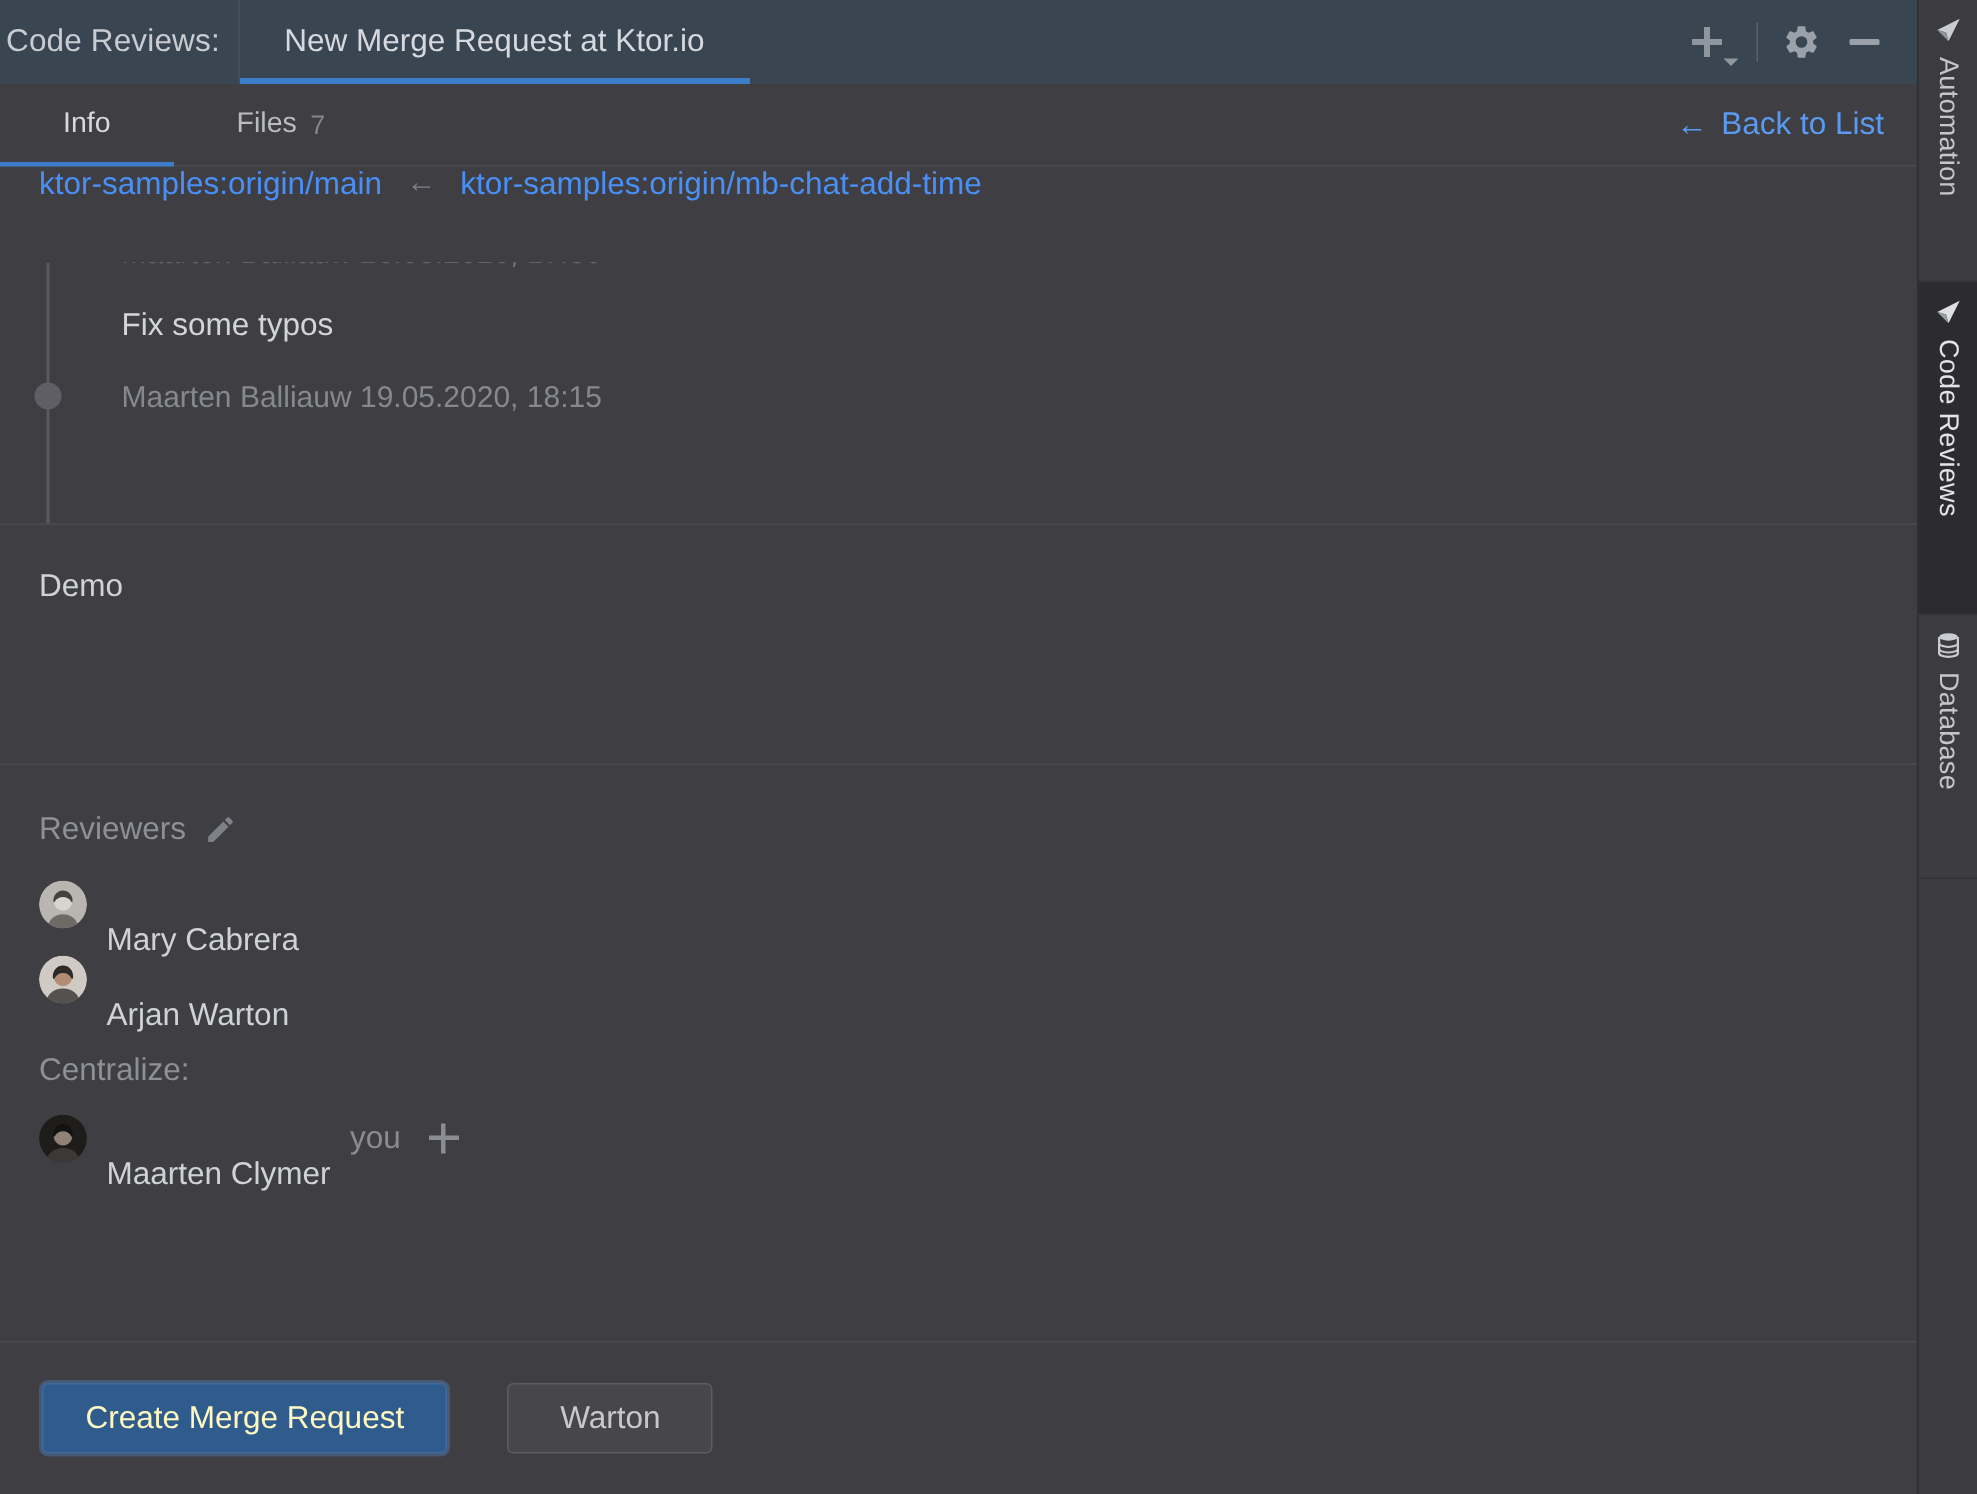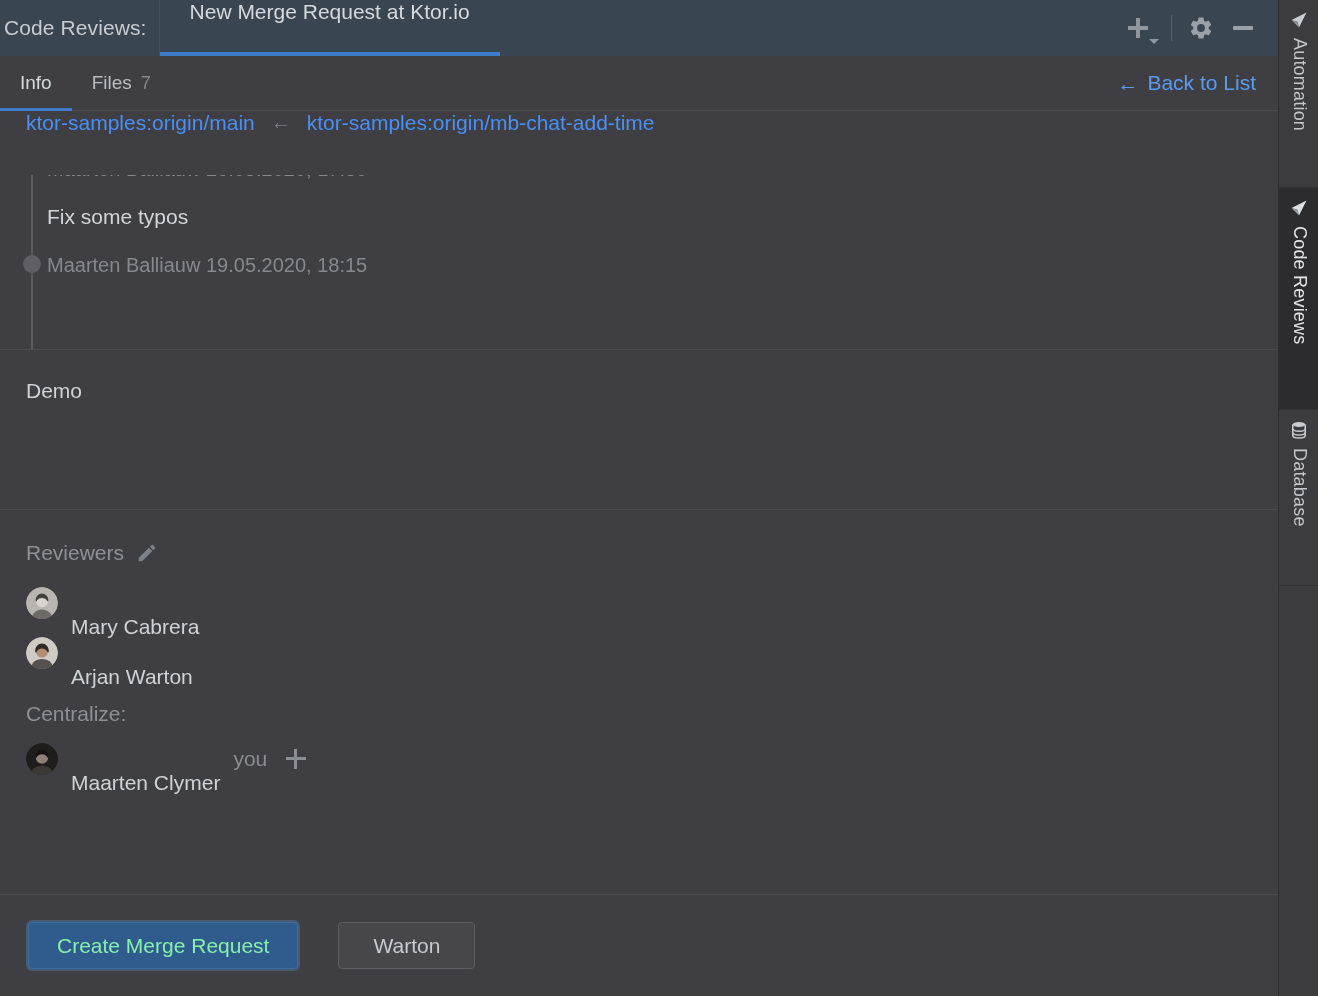--- a/index.html
+++ b/index.html
@@ -49,20 +49,21 @@
   .titlebar-sep {
     width: 1px;
     height: 56px;
     background: #46505c;
     margin-left: 12px;
   }
   .titlebar-tab {
     position: relative;
     height: 56px;
     display: flex;
+    align-items: center;
     justify-content: center;
     padding: 0 30px;
     color: #d6d9dd;
     font-size: 21px;
     white-space: nowrap;
   }
   .titlebar-tab .tab-underline {
     position: absolute;
     left: 0; right: 0; bottom: 0;
     height: 4px;
@@ -123,21 +124,21 @@
     align-items: center;
     background: #3f3f43;
     border-bottom: 1px solid #4c4c50;
   }
   .subtab {
     position: relative;
     height: 55px;
     display: flex;
     align-items: center;
     justify-content: center;
-    padding: 0 20px;
+    padding: 0 42px;
     color: #b9bcc0;
     font-size: 19px;
     white-space: nowrap;
   }
   .subtab.active { color: #d7dadd; }
   .subtab .subtab-underline {
     position: absolute;
     left: 0; right: 0; bottom: 0;
     height: 3px;
     background: #3d7cc9;
@@ -199,21 +200,21 @@
     top: 80px;
     width: 18px; height: 18px;
     border-radius: 50%;
     background: #5e5e64;
   }
   .commit-list {
     position: absolute;
     left: 0; right: 0;
     top: -26px;
   }
-  .commit-row { padding-left: 47px; }
+  .commit-row { padding-left: 81px; }
   .commit-title {
     color: #d2d5d9;
     font-size: 21px;
     line-height: 56px;
     height: 56px;
     white-space: nowrap;
   }
   .commit-meta {
     color: #85888d;
     font-size: 20px;
@@ -316,21 +317,21 @@
     font-size: 21px;
     height: 47px;
     border-radius: 4px;
     display: flex;
     align-items: center;
     justify-content: center;
     white-space: nowrap;
   }
   .btn-primary {
     background: #2f5b8d;
-    color: #86efac;
+    color: #fef9c3;
     border: 1px solid #3f6c9e;
     padding: 15px 28px;
     box-shadow: 0 0 0 2px rgba(90,150,230,.30);
   }
   .btn-secondary {
     background: #46464b;
     color: #c6c9cd;
     border: 1px solid #5c5c62;
     padding: 0 34px;
   }

